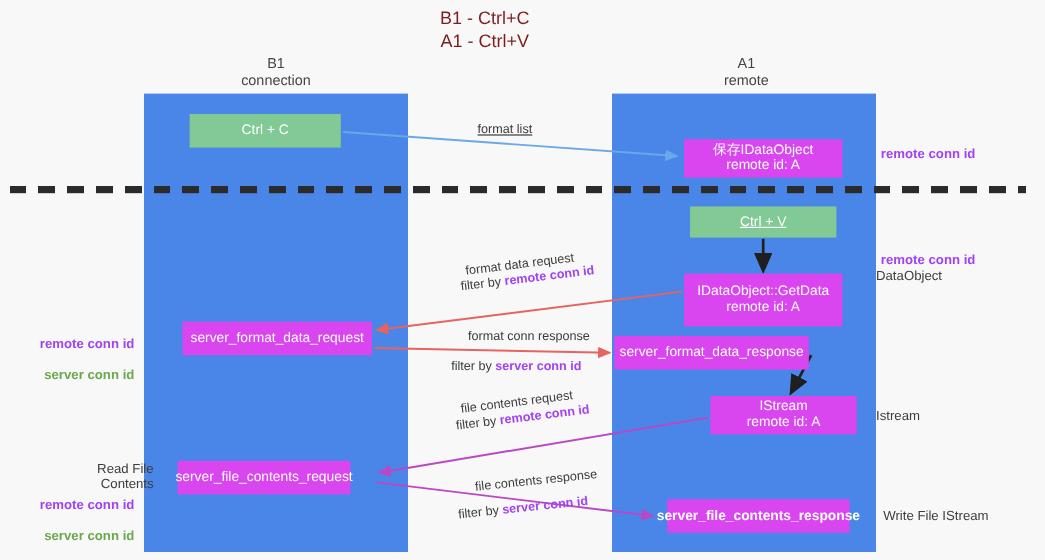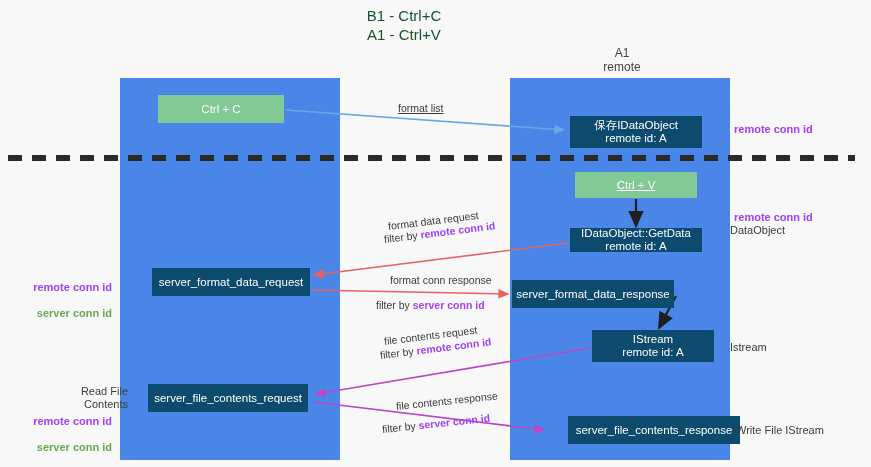--- a/index.html
+++ b/index.html
@@ -19,21 +19,21 @@
   .abs { position: absolute; }
 
   
   #title {
     top: 6px;
     left: 0;
     width: 808px;
     text-align: center;
     font-size: 15px;
     line-height: 19px;
-    color: #14532d;
+    color: #7f1d1d;
     white-space: pre-line;
   }
 
   
   .lane-header {
     text-align: center;
     font-size: 12px;
     line-height: 14px;
     color: #444444;
     white-space: pre-line;
@@ -69,31 +69,31 @@
     align-items: center;
     justify-content: center;
     text-align: center;
     color: #ffffff;
     font-size: 11.5px;
     line-height: 13px;
     padding: 2px 4px;
     white-space: pre-line;
   }
   .node.green  { background: #81c995; }
-  .node.orange { background: #0c4a6e; }
+  .node.orange { background: #d946ef; }
 
   #node-ctrl-c   { top: 95px;  left: 158px; width: 126px; height: 28px; }
   #node-save-ido { top: 116px; left: 570px; width: 132px; height: 32px; }
   #node-ctrl-v   { top: 172px; left: 575px; width: 122px; height: 26px; text-decoration: underline; }
-  #node-getdata  { top: 228px; left: 570px; width: 132px; height: 24px; }
+  #node-getdata  { top: 228px; left: 570px; width: 132px; height: 44px; }
   #node-sfdreq   { top: 268px; left: 152px; width: 158px; height: 28px; }
   #node-sfdresp  { top: 280px; left: 512px; width: 162px; height: 28px; }
   #node-istream  { top: 330px; left: 592px; width: 122px; height: 32px; }
-  #node-sfcreq   { top: 384px; left: 148px; width: 160px; height: 28px; }
-  #node-sfcresp  { top: 416px; left: 568px; width: 172px; height: 28px; }
+  #node-sfcreq   { top: 384px; left: 148px; width: 144px; height: 28px; }
+  #node-sfcresp  { top: 416px; left: 556px; width: 152px; height: 28px; font-weight: bold; }
 
   
   .flow-label {
     font-size: 10.5px;
     line-height: 14px;
     color: #3c3c3c;
     white-space: nowrap;
   }
   .flow-label .hl-remote { color: #a142f4; font-weight: bold; }
   .flow-label .hl-server { color: #a142f4; font-weight: bold; }
@@ -136,20 +136,22 @@
   }
 </style>
 </head>
 <body>
 
 <div id="canvas">
 
   <div class="abs" id="title">B1 - Ctrl+C
 A1 - Ctrl+V</div>
 
+  <div class="abs lane-header" id="lane-header-b1">B1
+connection</div>
   <div class="abs lane-header" id="lane-header-a1">A1
 remote</div>
 
   <div class="abs lane" id="lane-b1"></div>
   <div class="abs lane" id="lane-a1"></div>
 
   <svg class="abs" id="edges" viewBox="0 0 871 467">
     <defs>
       <marker id="ah-blue" markerWidth="7" markerHeight="7" refX="6" refY="3" orient="auto">
         <path d="M0,0 L7,3 L0,6 z" fill="#6aa8e8"></path>

